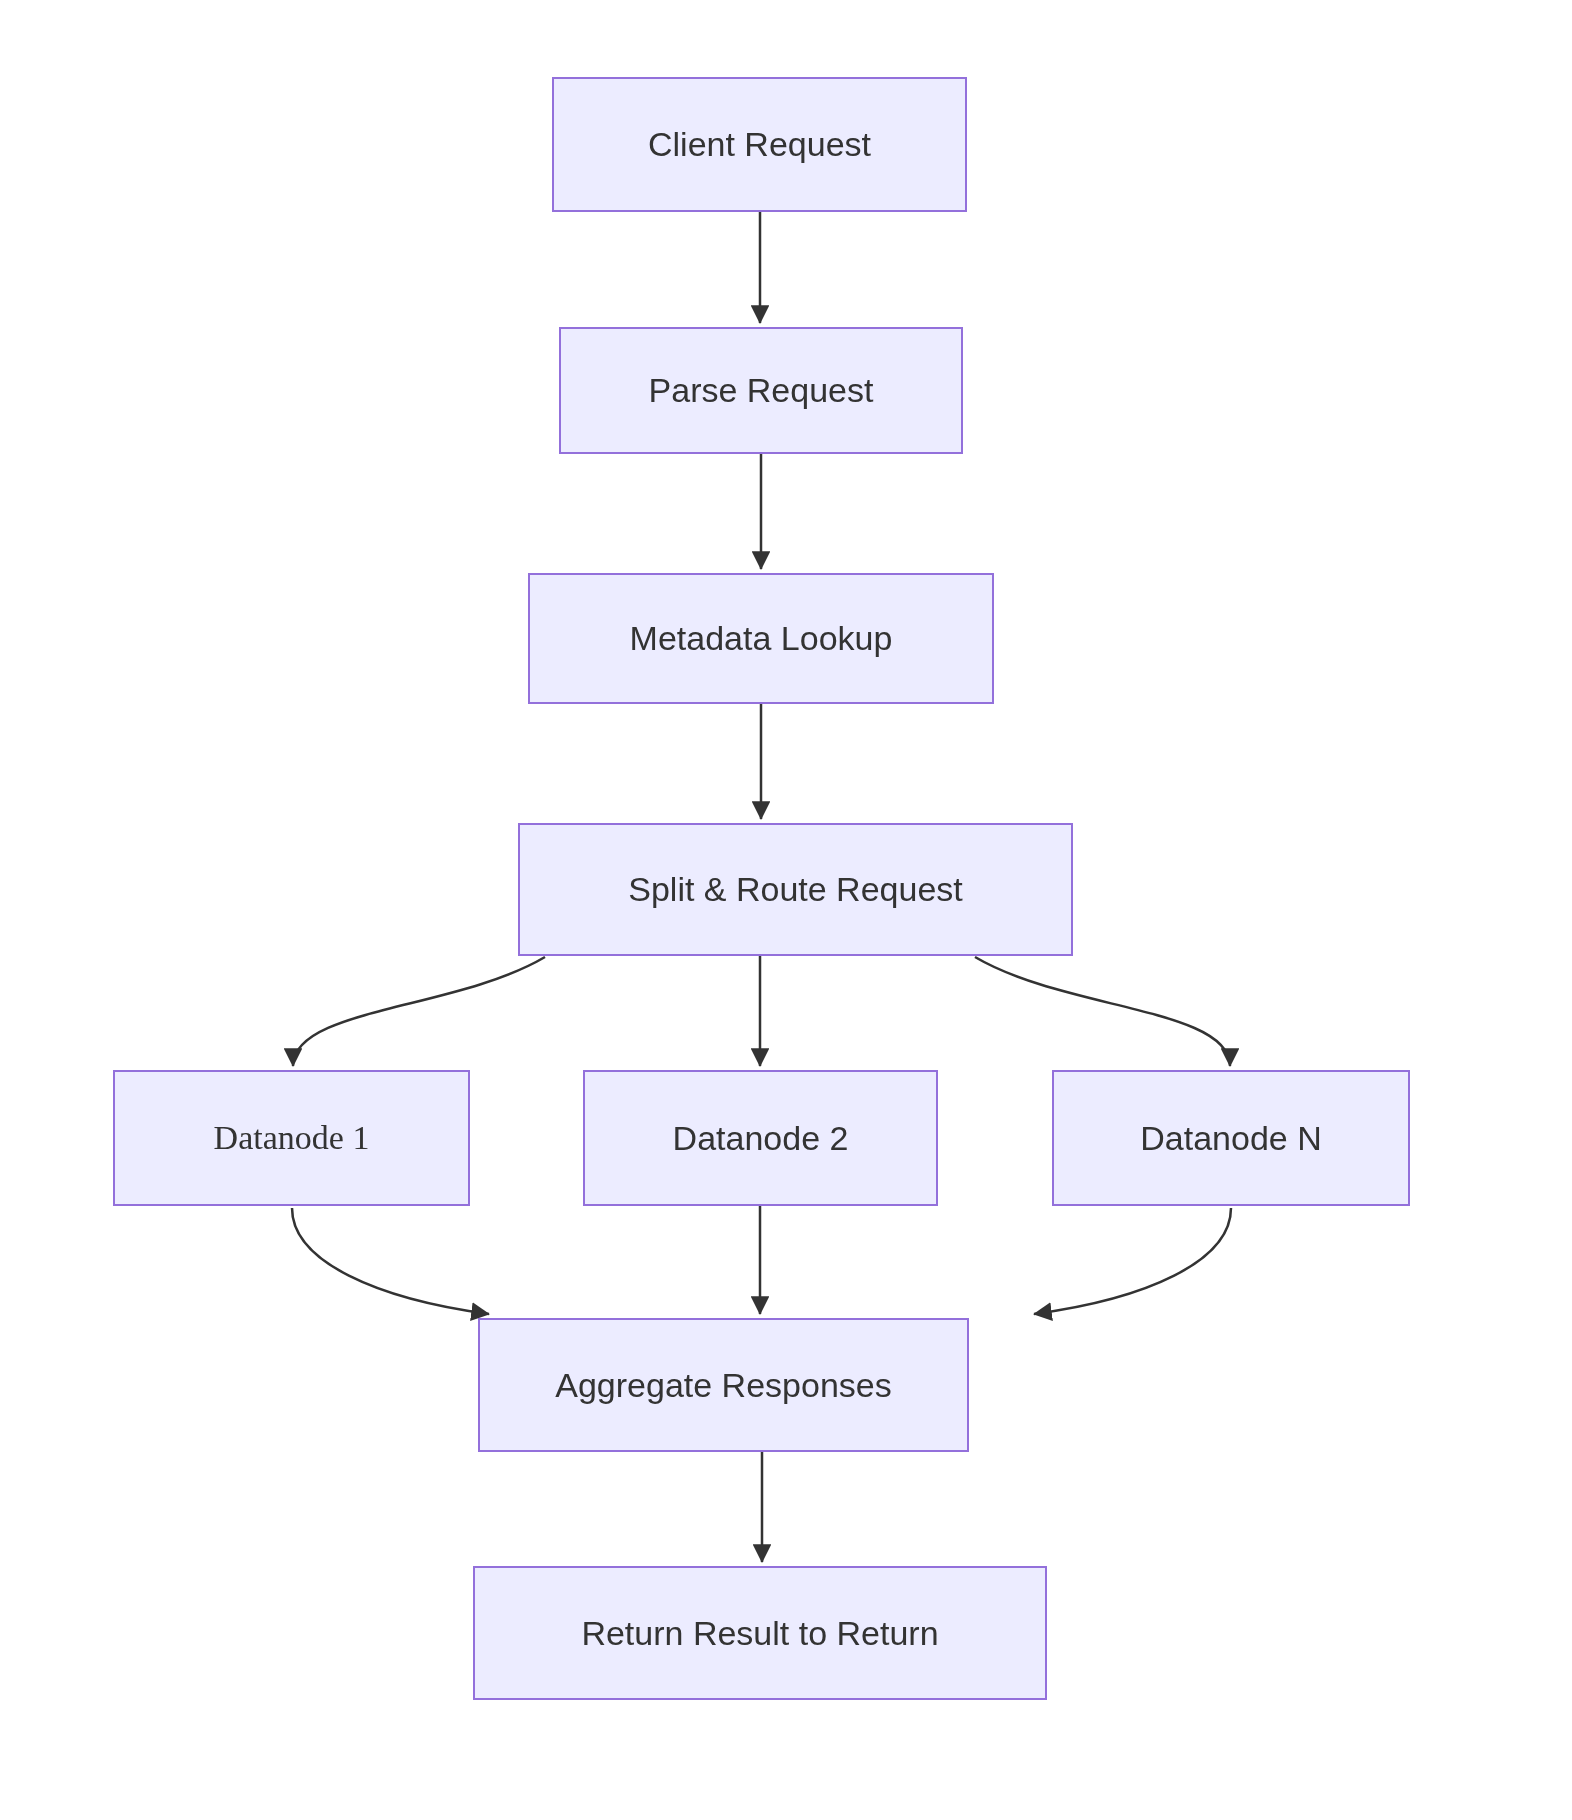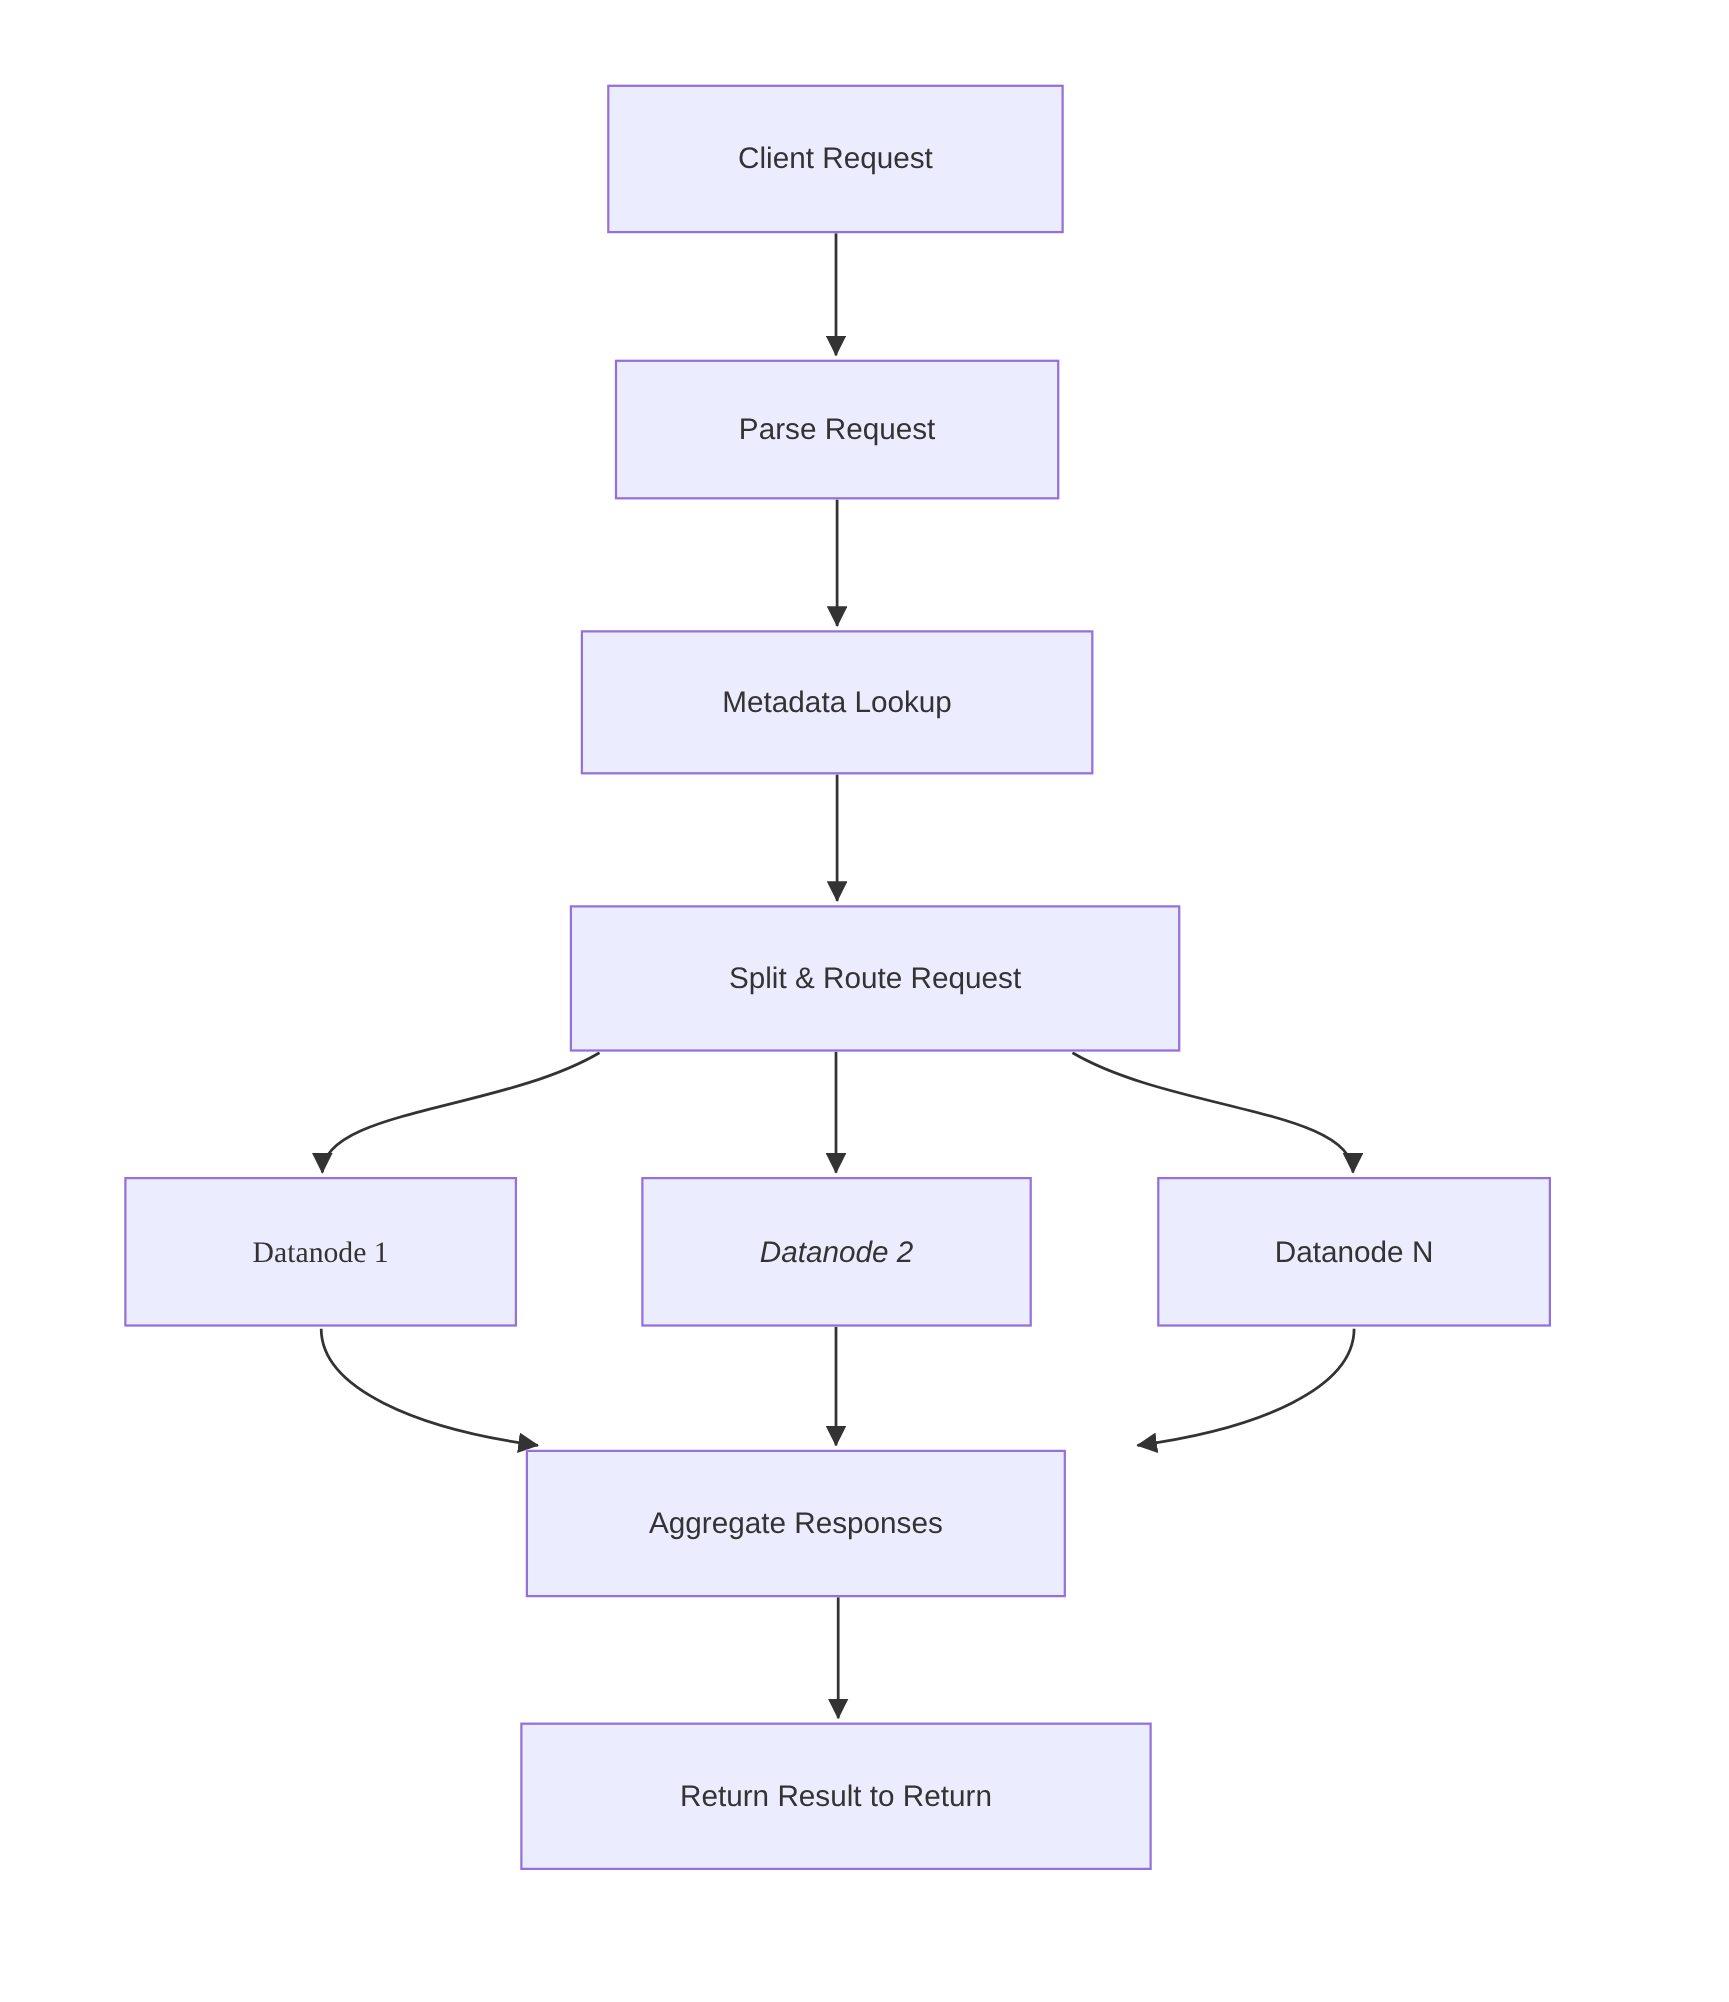--- a/index.html
+++ b/index.html
@@ -26,35 +26,35 @@
     fill: none;
     stroke: #333333;
     stroke-width: 2.5px;
   }
   .node {
     position: absolute;
     box-sizing: border-box;
     background: #ECECFF;
     border: 2px solid #9370DB;
     color: #333333;
-    font-size: 27px;
+    font-size: 34px;
     line-height: 1.2;
     display: flex;
     align-items: center;
     justify-content: center;
     text-align: center;
     white-space: nowrap;
   }
   
   .n-client   { left: 552px;  top: 77px;   width: 415px; height: 135px; }
   .n-parse    { left: 559px;  top: 327px;  width: 404px; height: 127px; }
   .n-metadata { left: 528px;  top: 573px;  width: 466px; height: 131px; }
   .n-split    { left: 482px;  top: 823px;  width: 555px; height: 133px; margin-left: 36px; }
   .n-dn1      { left: 113px;  top: 1070px; width: 357px; height: 136px; font-family: Liberation Serif, serif; }
-  .n-dn2      { left: 583px;  top: 1070px; width: 355px; height: 136px; font-style: italic; }
+  .n-dn2      { left: 583px;  top: 1070px; width: 355px; height: 136px; }
   .n-dnN      { left: 1052px; top: 1070px; width: 358px; height: 136px; }
   .n-agg      { left: 478px;  top: 1318px; width: 491px; height: 134px; }
   .n-ret      { left: 473px;  top: 1566px; width: 574px; height: 134px; }
 </style>
 </head>
 <body>
 
 <div id="canvas">
 
   <svg id="edges" viewBox="0 0 1572 1820" xmlns="http://www.w3.org/2000/svg">

